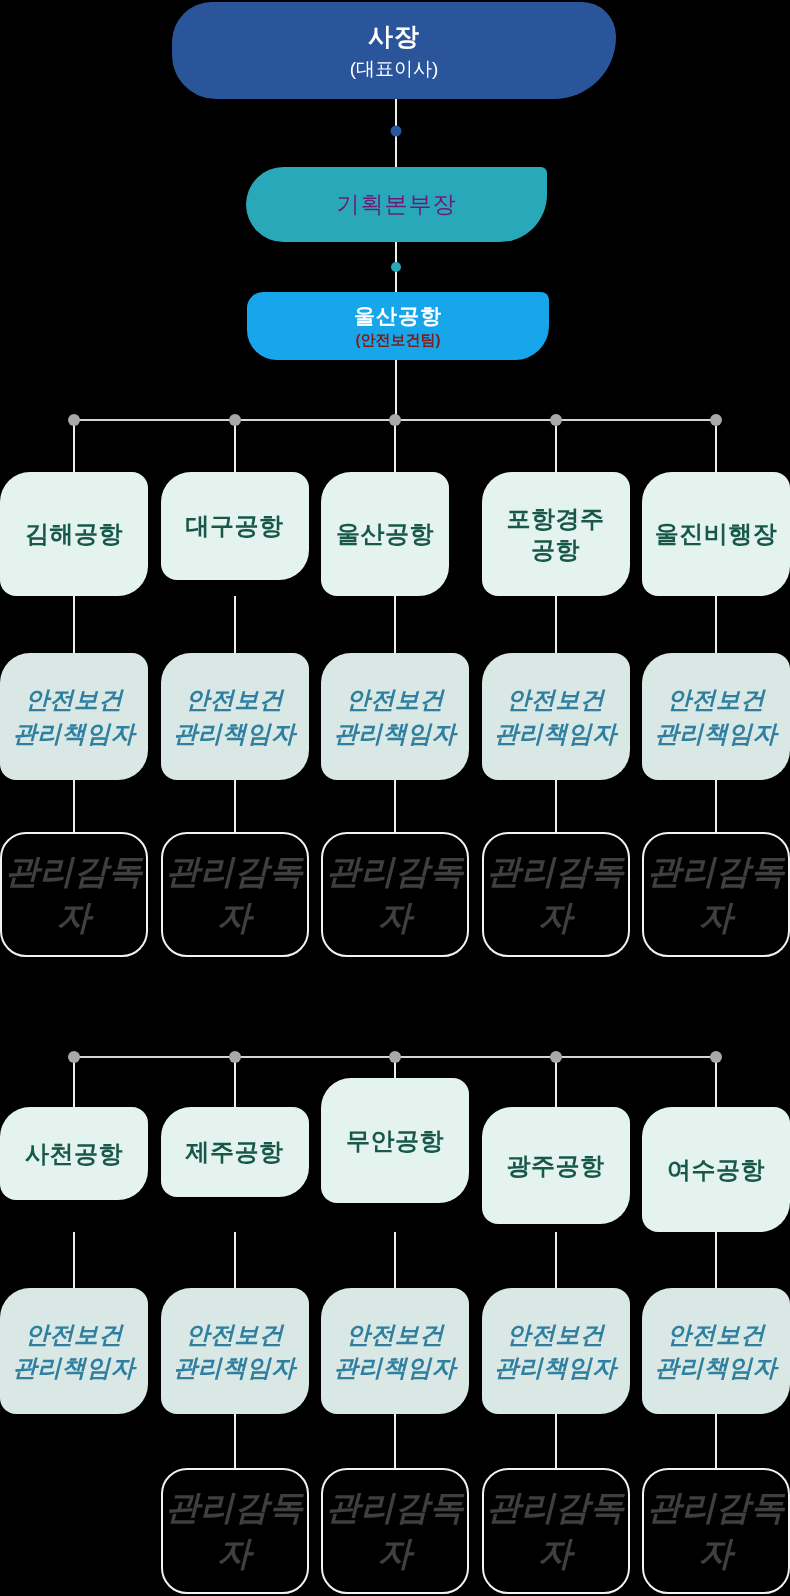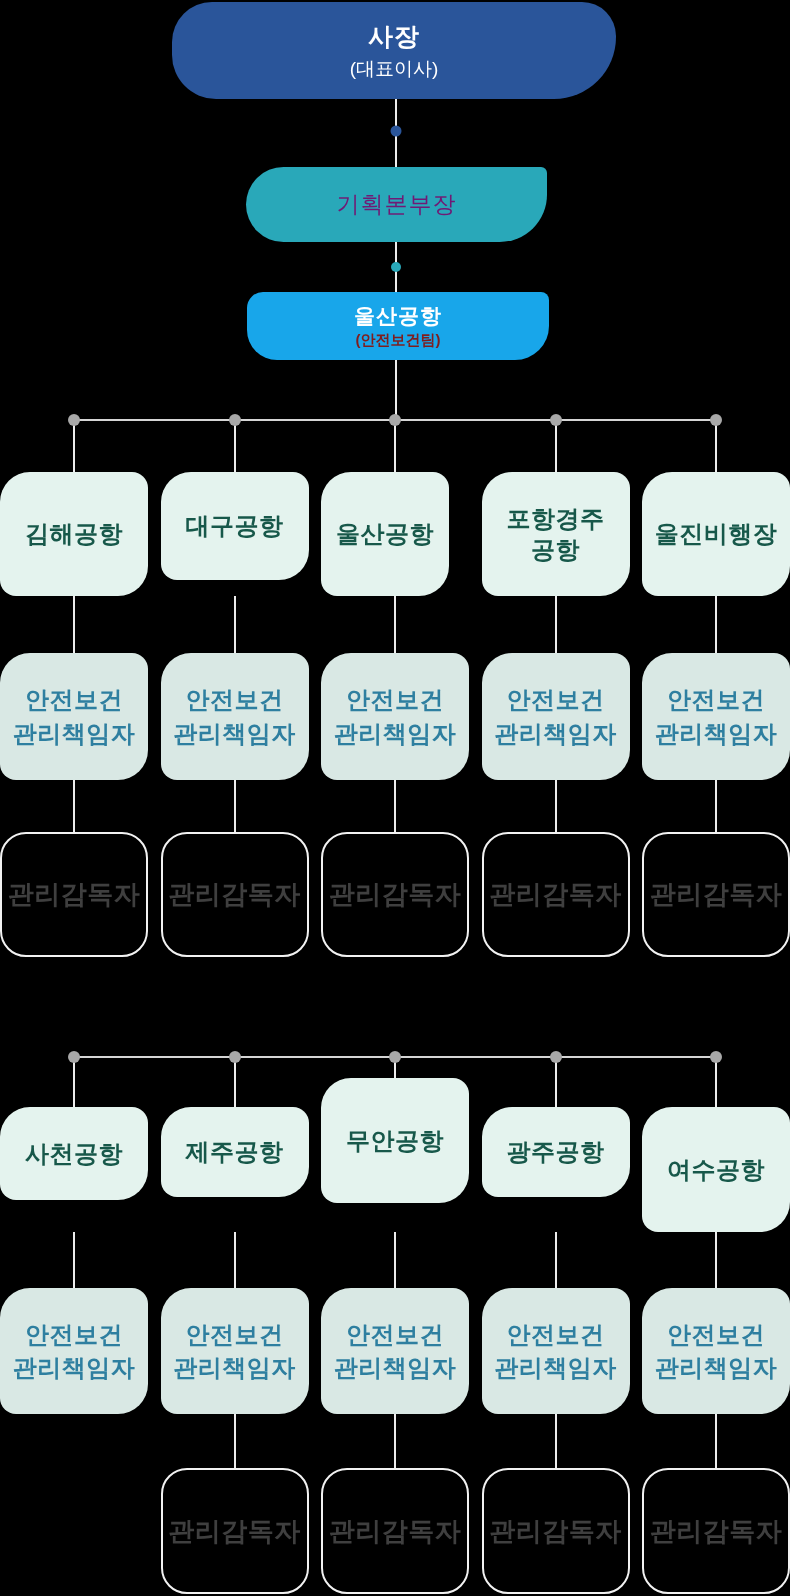--- a/index.html
+++ b/index.html
@@ -24,25 +24,25 @@
   .dept .subtitle{font-size:15px;font-weight:bold;color:#7f1d1d;margin-top:1px;}
   .v-line{position:absolute;width:2px;transform:translateX(-50%);
     background:var(--line,#EDEDED);}
   .h-line{position:absolute;height:2px;background:var(--branch-line,#D5D5D5);}
   .dot{position:absolute;border-radius:50%;transform:translate(-50%,-50%);}
   .site-box{background:var(--site-bg,#E4F3EE);border-radius:30px 16px 30px 16px;}
   .site-box .line{font-size:24px;font-weight:bold;color:var(--site-text,#17584A);
     line-height:1.3;letter-spacing:0.5px;}
   .mgr-box{background:var(--mgr-bg,#D9E8E4);border-radius:30px 16px 30px 16px;}
   .mgr-box .line{font-size:24px;font-weight:bold;color:var(--mgr-text,#2E7FA0);
-    line-height:1.38;letter-spacing:0.5px;}
+    line-height:1.38;letter-spacing:0.5px;font-style:italic;}
   .sup-box{background:transparent;border:2px solid var(--sup-border,#F2F2F2);
     border-radius:26px;}
-  .sup-box .line{font-size:26px;font-weight:bold;color:var(--sup-text,#3F3F3F);
-    letter-spacing:0.5px;}
+  .sup-box .line{font-size:34px;font-weight:bold;color:var(--sup-text,#3F3F3F);
+    letter-spacing:0.5px;font-style:italic;}
 </style>
 </head>
 <body>
 
 <div class="stage" id="stage" style="background: rgb(0, 0, 0);">
 
   <div class="box president">
     <div class="title">사장</div>
     <div class="subtitle">(대표이사)</div>
   </div>
@@ -167,21 +167,21 @@
     <div class="box mgr-box" style="left: 321px; top: 1288px; width: 148px; height: 126px;">
       <div class="line">안전보건</div>
       <div class="line">관리책임자</div>
     </div>
     <div class="v-line" style="left: 395px; top: 1414px; height: 54px;"></div>
     <div class="box sup-box" style="left: 321px; top: 1468px; width: 148px; height: 126px;">
       <div class="line">관리감독자</div>
     </div>
     <div class="v-line" style="left: 555.5px; top: 1057px; height: 50px;"></div>
     <div class="dot" style="left: 555.5px; top: 1057px; width: 12px; height: 12px; background: rgb(168, 168, 168);"></div>
-    <div class="box site-box" style="left: 481.5px; top: 1107px; width: 148px; height: 90px;">
+    <div class="box site-box" style="left: 481.5px; top: 1107px; width: 148px; height: 117px;">
       <div class="line">광주공항</div>
     </div>
     <div class="v-line" style="left: 555.5px; top: 1232px; height: 56px;"></div>
     <div class="box mgr-box" style="left: 481.5px; top: 1288px; width: 148px; height: 126px;">
       <div class="line">안전보건</div>
       <div class="line">관리책임자</div>
     </div>
     <div class="v-line" style="left: 555.5px; top: 1414px; height: 54px;"></div>
     <div class="box sup-box" style="left: 481.5px; top: 1468px; width: 148px; height: 126px;">
       <div class="line">관리감독자</div>

